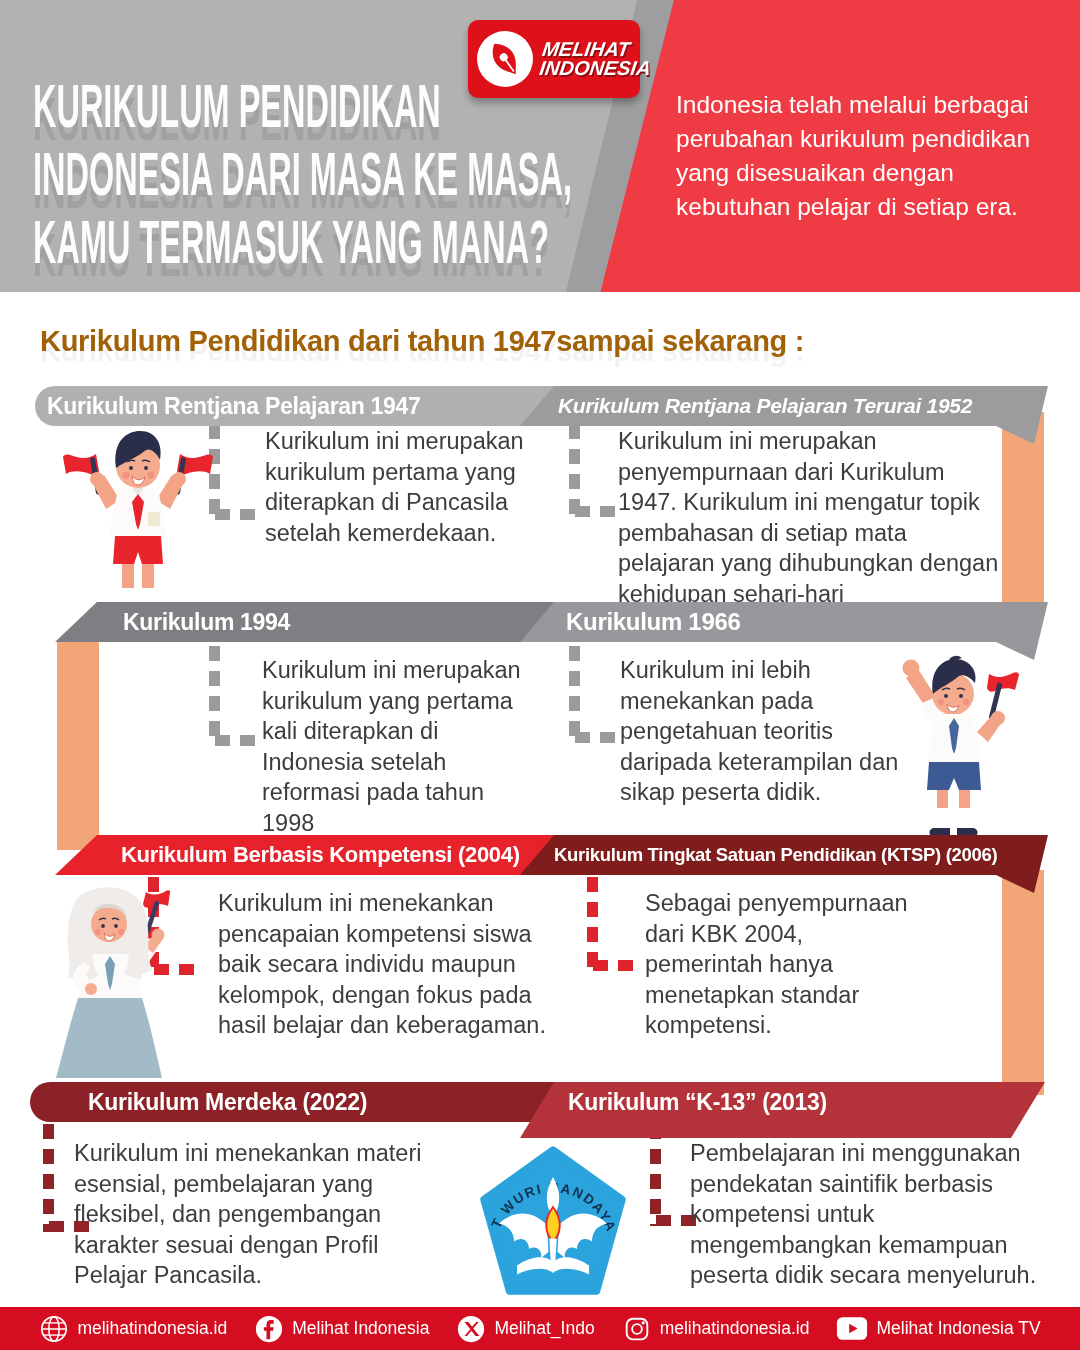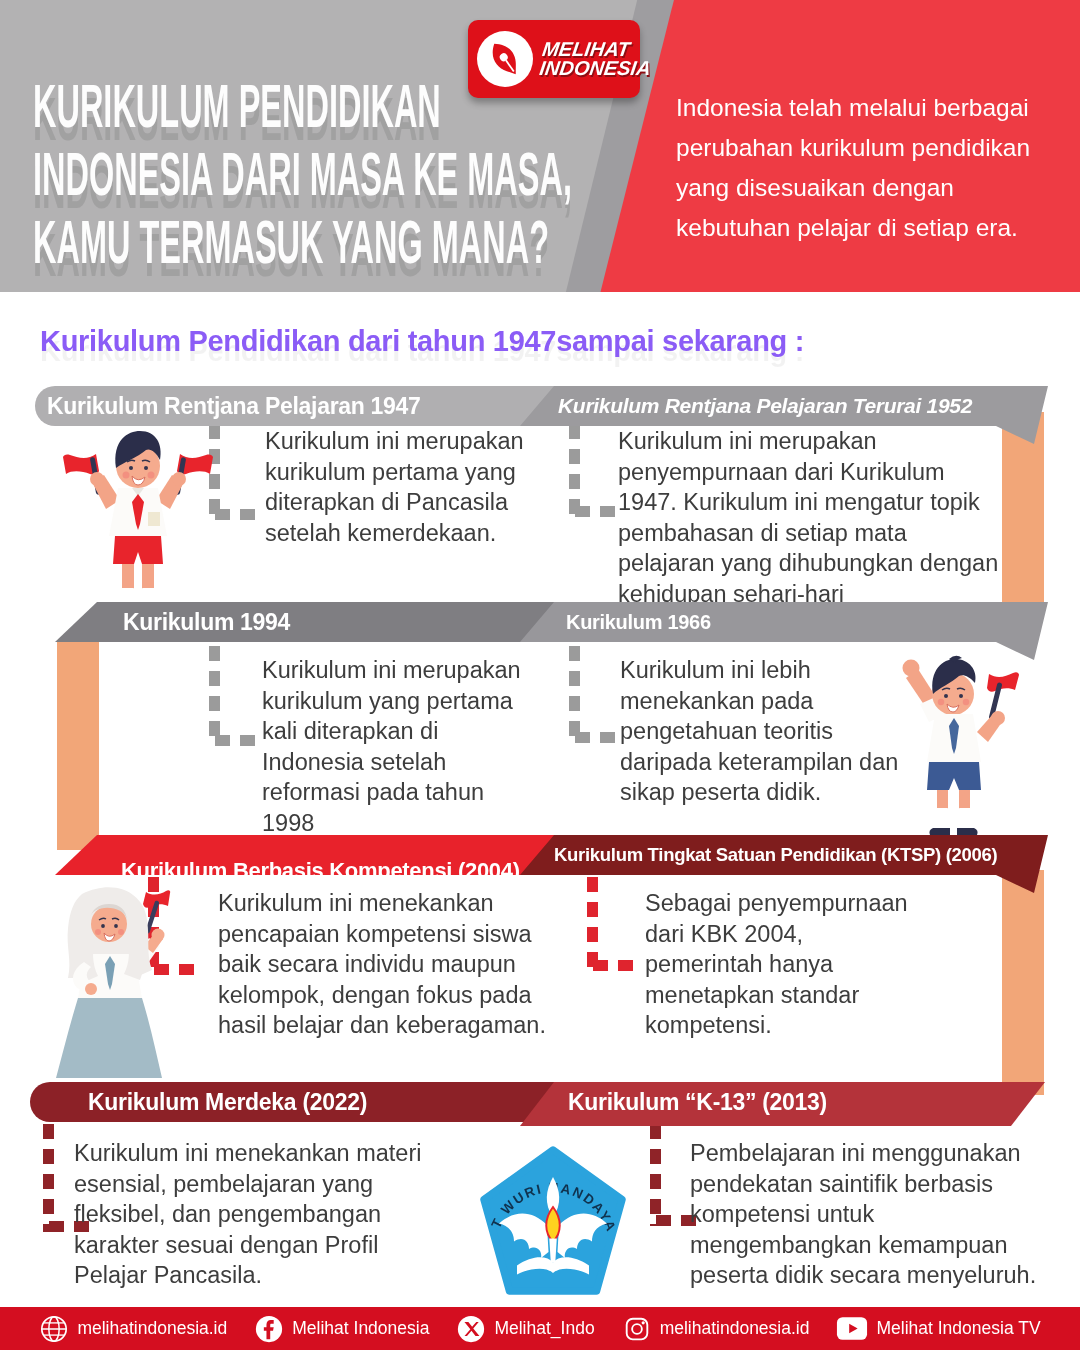--- a/index.html
+++ b/index.html
@@ -10,35 +10,35 @@
   .header{position:absolute;left:0;top:0;width:1080px;height:292px;background:#b3b2b3;}
   .header-stripe{position:absolute;left:0;top:0;width:1080px;height:292px;background:#9e9da0;
         clip-path:polygon(59% 0,63.8% 0,57.2% 100%,52.4% 100%);}
   .header-red{position:absolute;left:0;top:0;width:1080px;height:292px;background:#ee3b44;
         clip-path:polygon(62.4% 0,100% 0,100% 100%,55.6% 100%);}
   .big-title{position:absolute;left:33px;top:72px;color:#fdfdfd;font-weight:700;}
   .big-title .tl{display:block;font-size:58px;line-height:68px;letter-spacing:0;
         transform:scale(0.56,1.05);transform-origin:0 50%;white-space:nowrap;
         text-shadow:0 12px 0 rgba(100,100,100,0.22);}
   .intro-text{position:absolute;left:676px;top:88px;width:392px;color:#ffffff;
-        font-size:24.5px;line-height:40px;}
+        font-size:24.5px;line-height:34px;}
 
   
   .mlogo{position:absolute;left:468px;top:20px;width:172px;height:78px;background:#de1019;
         border-radius:10px;box-shadow:0 5px 7px rgba(0,0,0,0.3);display:flex;align-items:center;
         padding:0;box-sizing:border-box;}
   .mlogo-circle{width:56px;height:56px;border-radius:50%;background:#ffffff;margin-left:9px;
         display:flex;align-items:center;justify-content:center;flex:0 0 auto;}
   .mlogo-text{margin-left:8px;color:#ffffff;font-weight:700;font-style:italic;font-size:20px;
         line-height:19px;transform:skewX(-8deg);letter-spacing:0;
         text-shadow:1.5px 1.5px 0 #8e0d12;}
 
   
   .section-title{position:absolute;left:40px;top:325px;font-size:29px;font-weight:700;
-        color:#8b5cf6;letter-spacing:-0.3px;text-shadow:0 10px 0 rgba(0,0,0,0.05);}
+        color:#a16207;letter-spacing:-0.3px;text-shadow:0 10px 0 rgba(0,0,0,0.05);}
 
   
   .seg{position:absolute;box-sizing:border-box;}
   .seg .bar-label{display:block;color:#ffffff;font-weight:700;line-height:40px;white-space:nowrap;
         letter-spacing:-0.3px;}
   .segL{z-index:3;}
   .segR{z-index:4;}
   .segR-shape{clip-path:polygon(34px 0,100% 0,calc(100% - 14px) 100%,calc(100% - 52px) 69%,0 69%);}
   .segR-shape4{clip-path:polygon(34px 0,100% 0,calc(100% - 34px) 100%,0 100%);}
   .slantL{clip-path:polygon(42px 0,100% 0,100% 100%,0 100%);}
@@ -150,21 +150,21 @@
     <rect x="58" y="164" width="15" height="14" rx="2" fill="#ffffff"></rect>
       <rect x="79" y="164" width="15" height="14" rx="2" fill="#ffffff"></rect>
     <path d="M56 178 h18 v8 h-21 q-2 -6 3 -8z" fill="#c03036"></path>
     <path d="M78 178 h18 q5 2 3 8 h-21 z" fill="#c03036"></path>
   </svg>
 
   <div class="seg segL slantL" style="left:55px;top:602px;width:510px;height:40px;background:#7f7e82;">
     <span class="bar-label" style="padding-left:68px;font-size:23px;">Kurikulum 1994</span>
   </div>
   <div class="seg segR segR-shape" style="left:520px;top:602px;width:528px;height:58px;background:#98979b;">
-    <span class="bar-label" style="padding-left:46px;font-size:20px;">Kurikulum 1966</span>
+    <span class="bar-label" style="padding-left:46px;font-size:24px;">Kurikulum 1966</span>
   </div>
 
   <div class="vdash dash-gray" style="left:209px;top:646px;height:100px;"></div>
   <div class="hdash dash-gray" style="left:215px;top:735px;width:40px;"></div>
   <div class="body-text" style="left:262px;top:655px;width:278px;">Kurikulum ini merupakan kurikulum yang pertama kali diterapkan di Indonesia setelah reformasi pada tahun 1998</div>
 
   <div class="vdash dash-gray" style="left:569px;top:646px;height:97px;"></div>
   <div class="hdash dash-gray" style="left:575px;top:732px;width:40px;"></div>
   <div class="body-text" style="left:620px;top:655px;width:305px;">Kurikulum ini lebih menekankan pada pengetahuan teoritis daripada keterampilan dan sikap peserta didik.</div>
 
@@ -191,21 +191,21 @@
     <path d="M36 110 L86 110 L88 138 L66 138 L61 126 L56 138 L34 138 Z" fill="#3c5a94"></path>
     <rect x="44" y="138" width="11" height="22" fill="#f3a487"></rect>
       <rect x="66" y="138" width="11" height="22" fill="#f3a487"></rect>
     <rect x="42" y="156" width="14" height="20" rx="2" fill="#ffffff"></rect>
       <rect x="65" y="156" width="14" height="20" rx="2" fill="#ffffff"></rect>
     <path d="M40 176 h17 v7 h-20 q-2 -5 3 -7z" fill="#2b2e4a"></path>
     <path d="M64 176 h17 q5 2 3 7 h-20 z" fill="#2b2e4a"></path>
   </svg>
 
   <div class="seg segL slantL" style="left:55px;top:835px;width:510px;height:40px;background:#e8222b;">
-    <span class="bar-label" style="padding-left:66px;font-size:22px;margin-top:16px;">Kurikulum Berbasis Kompetensi (2004)</span>
+    <span class="bar-label" style="padding-left:66px;font-size:22px;">Kurikulum Berbasis Kompetensi (2004)</span>
   </div>
   <div class="seg segR segR-shape" style="left:520px;top:835px;width:528px;height:58px;background:#7f1d1d;">
     <span class="bar-label" style="padding-left:34px;font-size:18.5px;">Kurikulum Tingkat Satuan Pendidikan (KTSP) (2006)</span>
   </div>
 
   <div class="vdash dash-red" style="left:148px;top:877px;height:98px;"></div>
   <div class="hdash dash-red" style="left:154px;top:964px;width:40px;"></div>
   <div class="body-text" style="left:218px;top:888px;width:330px;">Kurikulum ini menekankan pencapaian kompetensi siswa baik secara individu maupun kelompok, dengan fokus pada hasil belajar dan keberagaman.</div>
 
   <div class="vdash dash-red" style="left:587px;top:877px;height:94px;"></div>
@@ -233,21 +233,21 @@
     <path d="M116 62 C124 80 122 94 118 104 L102 98 C108 86 108 74 105 62 Z" fill="#efecea"></path>
     <path d="M88 80 L93 88 L90 108 L88 114 L86 108 L83 88 Z" fill="#7aa0b5"></path>
     <path d="M62 86 C50 94 48 104 55 112 L68 118 L71 107 C62 103 64 95 69 91 Z" fill="#fcfbf9"></path>
     <circle cx="69" cy="113" r="6" fill="#f5ab8e"></circle>
     <path d="M56 122 L120 122 C128 148 134 176 140 202 L34 202 C41 176 48 148 56 122 Z" fill="#a3bbc6"></path>
   </svg>
 
   <div class="seg segL roundL" style="left:30px;top:1082px;width:530px;height:40px;background:#8c2127;">
     <span class="bar-label" style="padding-left:58px;font-size:23px;">Kurikulum Merdeka (2022)</span>
   </div>
-  <div class="seg segR segR-shape4" style="left:520px;top:1082px;width:525px;height:44px;background:#b4333a;">
+  <div class="seg segR segR-shape4" style="left:520px;top:1082px;width:525px;height:56px;background:#b4333a;">
     <span class="bar-label" style="padding-left:48px;font-size:23px;">Kurikulum “K-13” (2013)</span>
   </div>
 
   <div class="vdash dash-maroon" style="left:43px;top:1124px;height:108px;"></div>
   <div class="hdash dash-maroon" style="left:49px;top:1221px;width:40px;"></div>
   <div class="body-text" style="left:74px;top:1138px;width:362px;">Kurikulum ini menekankan materi esensial, pembelajaran yang fleksibel, dan pengembangan karakter sesuai dengan Profil Pelajar Pancasila.</div>
 
   <div class="vdash dash-maroon" style="left:650px;top:1124px;height:102px;"></div>
   <div class="hdash dash-maroon" style="left:656px;top:1215px;width:40px;"></div>
   <div class="body-text" style="left:690px;top:1138px;width:350px;">Pembelajaran ini menggunakan pendekatan saintifik berbasis kompetensi untuk mengembangkan kemampuan peserta didik secara menyeluruh.</div>

